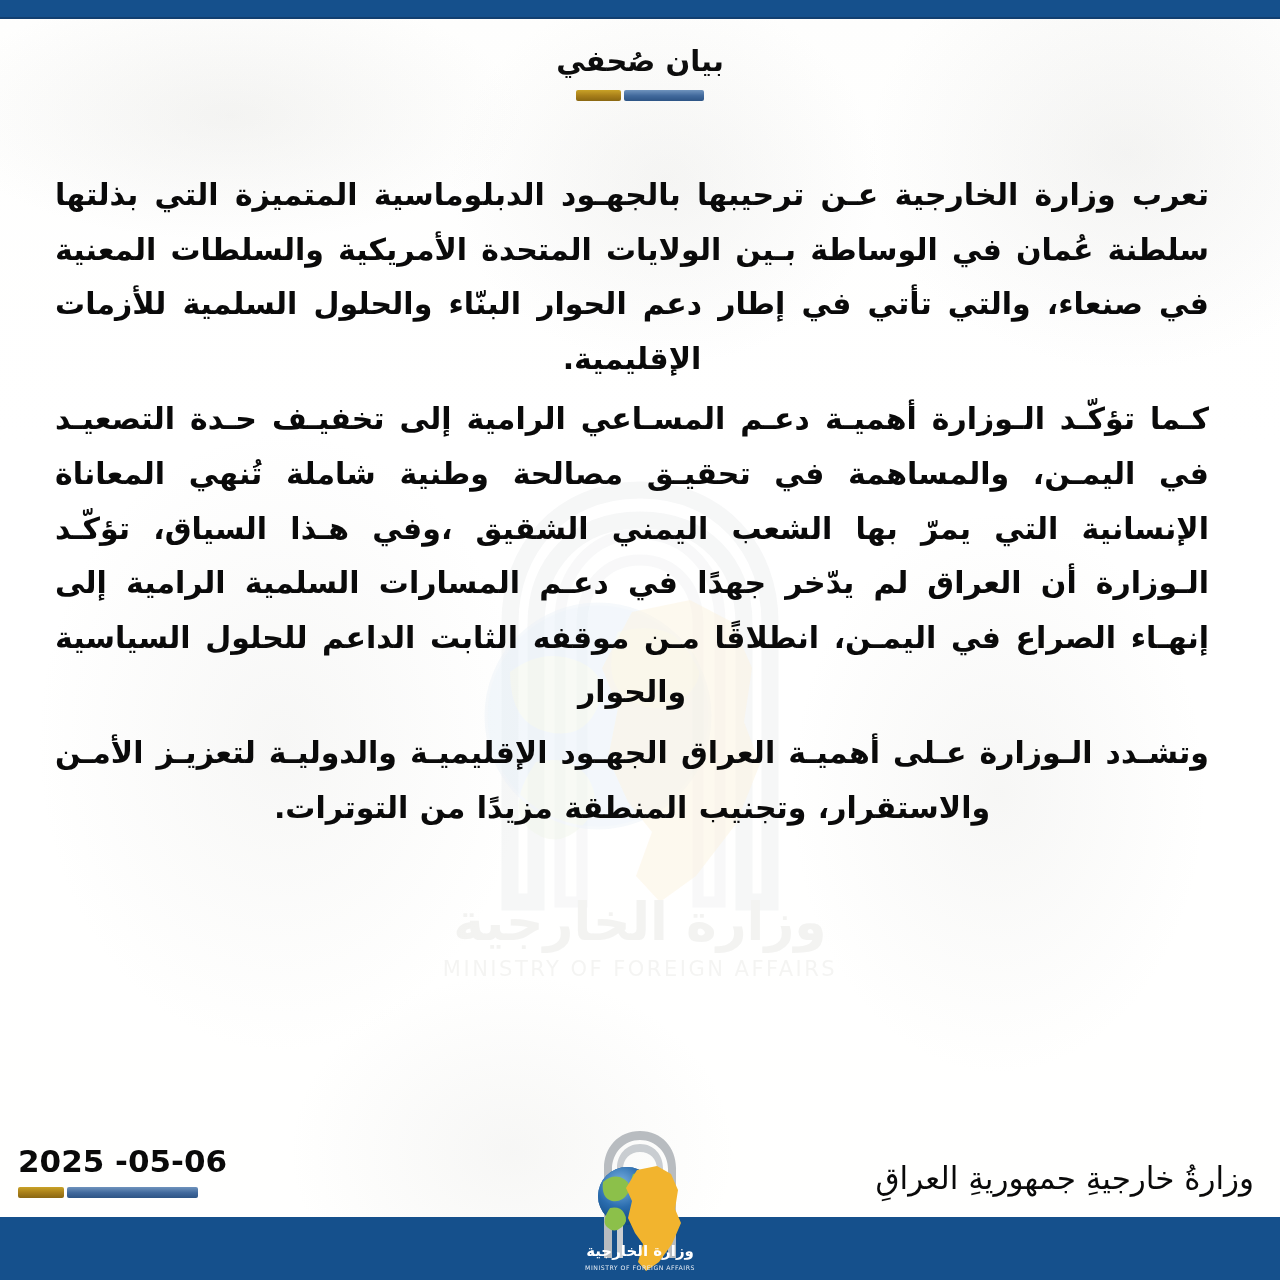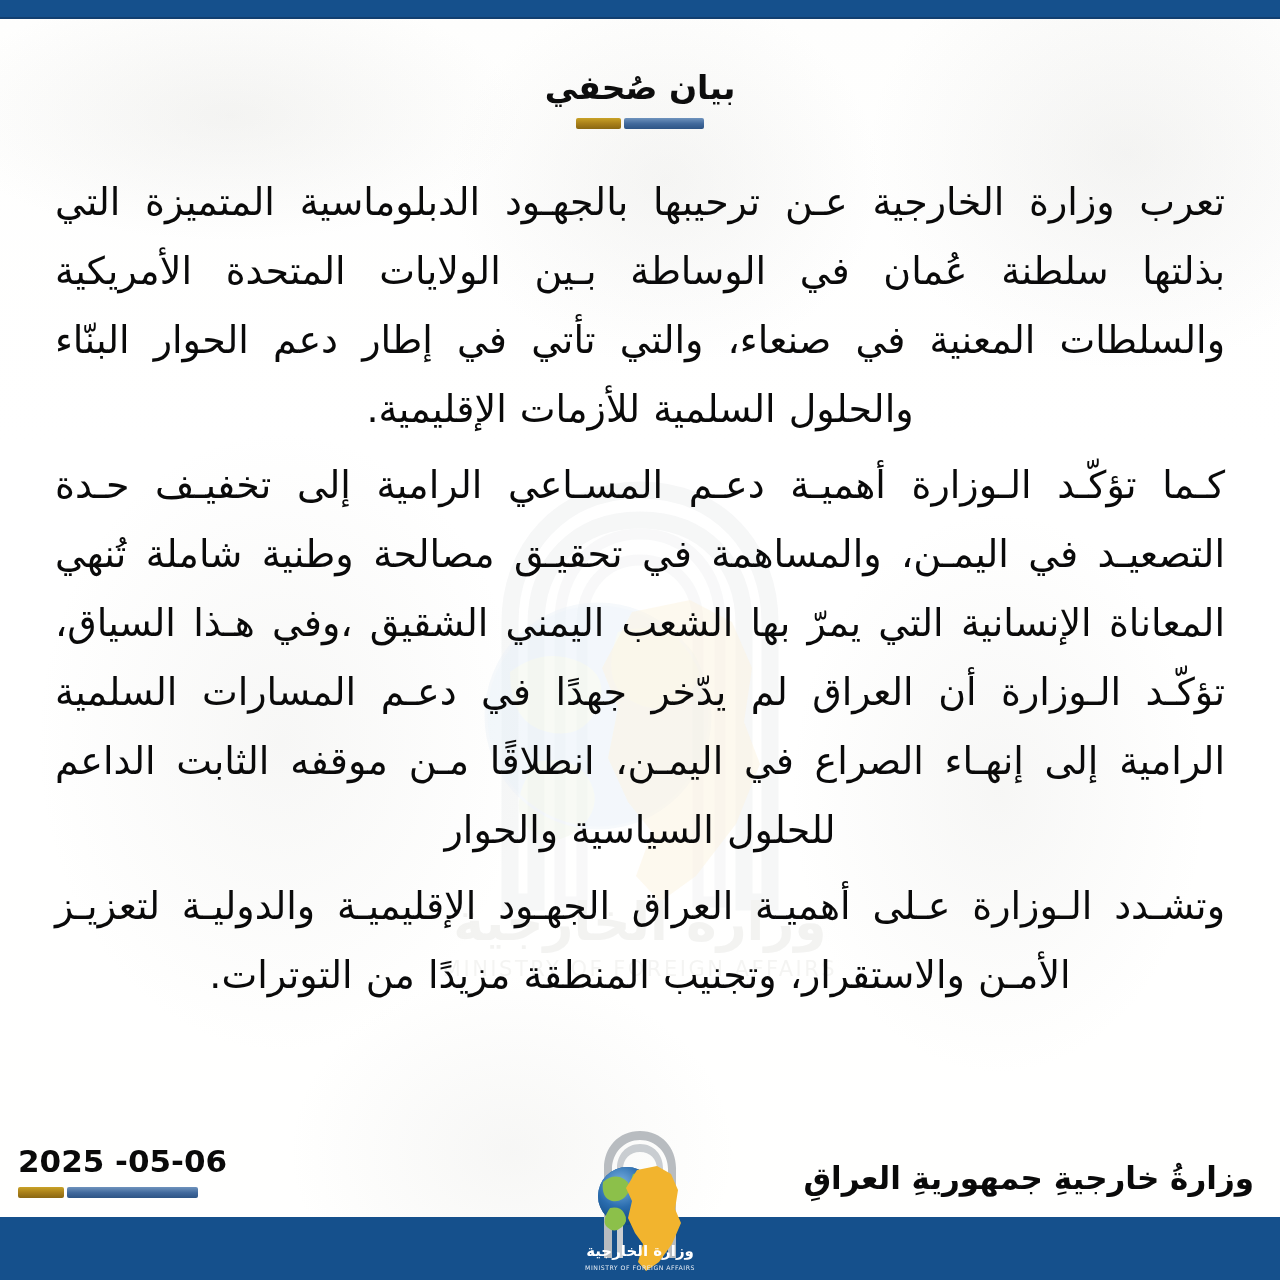--- a/index.html
+++ b/index.html
@@ -64,26 +64,25 @@
 
   
   .header {
     position: absolute;
     top: 46px; left: 0;
     width: 1280px;
     text-align: center;
     z-index: 5;
   }
   .doc-title {
-    font-size: 33px;
+    font-size: 29px;
     font-weight: bold;
     color: #0d0d0d;
     letter-spacing: 0px;
     line-height: 1.1;
-    margin-top: 24px;
   }
   .divider {
     margin: 12px auto 0;
     width: 128px;
     height: 11px;
     display: flex;
     gap: 3px;
   }
   .divider .seg-gold {
     width: 45px;
@@ -100,27 +99,27 @@
 
   
   .body-wrap {
     position: absolute;
     top: 168px;
     left: 55px;
     width: 1170px;
     z-index: 5;
   }
   .para {
-    font-size: 38px;
-    font-weight: normal;
+    font-size: 30px;
+    font-weight: bold;
     line-height: 1.82;
     color: #0a0a0a;
     text-align: justify;
     text-align-last: center;
-    margin: 0 0 6px 0;
+    margin: 0 16px 6px 0;
     word-spacing: 1px;
   }
 
   
   .footer-date {
     position: absolute;
     left: 18px;
     bottom: 82px;
     z-index: 5;
     direction: ltr;
@@ -147,21 +146,21 @@
     width: 131px; height: 11px; border-radius: 2px;
     background: linear-gradient(180deg, #6f93bd 0%, #41699c 52%, #2d5485 100%);
   }
 
   .footer-ministry {
     position: absolute;
     right: 26px;
     bottom: 82px;
     z-index: 5;
     font-size: 31px;
-    font-weight: bold;
+    font-weight: normal;
     color: #0a0a0a;
     line-height: 1.25;
     white-space: nowrap;
   }
 
   .footer-logo {
     position: absolute;
     left: 50%;
     bottom: 2px;
     transform: translateX(-50%);

